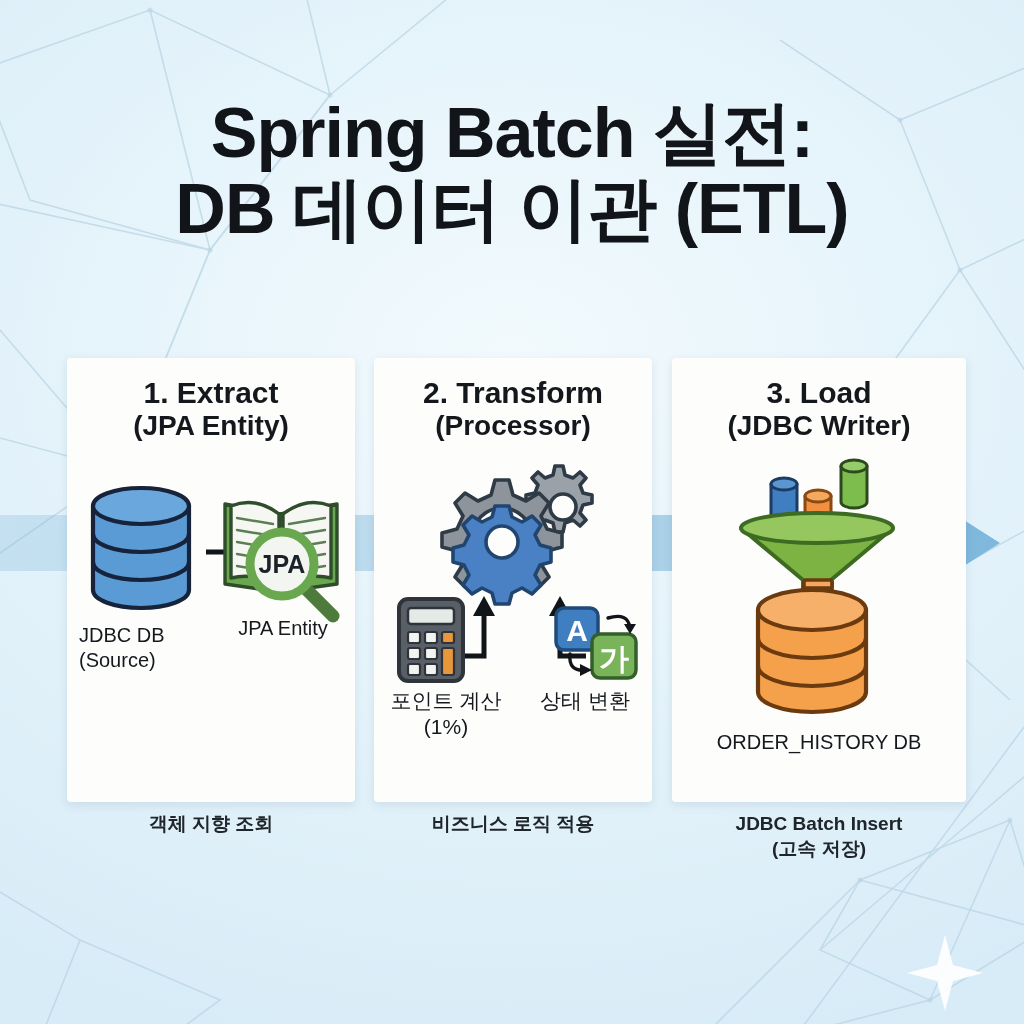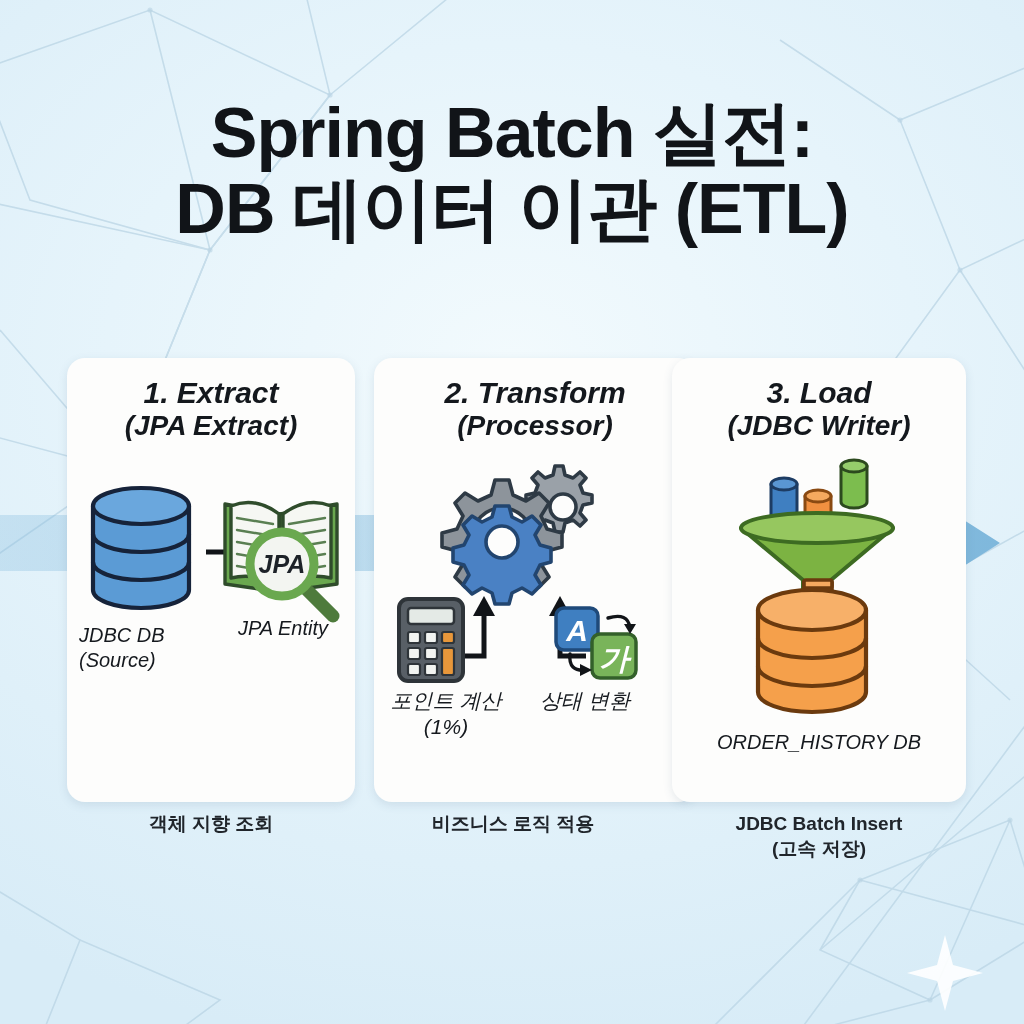--- a/index.html
+++ b/index.html
@@ -26,27 +26,26 @@
     font-size:70px;line-height:1.08;letter-spacing:-1px;
     white-space:nowrap;
   }
 
   
   #arrow-band{position:absolute;left:0;top:0;width:1024px;height:1024px;z-index:6;pointer-events:none;}
 
   
   .card{
     position:absolute;top:358px;height:444px;
-    background:#fdfdfc;border-radius:18px;
+    background:#fdfdfc;border-radius:4px;
     box-shadow:0 3px 10px rgba(60,90,120,.13);
     z-index:7;
-    font-style:italic;
   }
   #card-1{left:67px;width:288px;}
-  #card-2{left:374px;width:278px;padding-left:44px;}
+  #card-2{left:374px;width:278px;}
   #card-3{left:672px;width:294px;}
 
   .card-heading{
     position:absolute;left:0;right:0;top:18px;text-align:center;
     color:#14181d;font-weight:bold;pointer-events:none;
   }
   .ch-main{font-size:30px;line-height:1.12;}
   .ch-sub{font-size:28px;line-height:1.14;}
 
   .art{position:absolute;left:0;right:0;top:0;bottom:0;}
@@ -121,21 +120,21 @@
         <stop offset="88%" stop-color="#7fb8dc" stop-opacity="0.95"></stop>
         <stop offset="100%" stop-color="#7fb8dc" stop-opacity="1"></stop>
       </linearGradient>
     </defs>
     <path d="M0 515 L912 515 L912 487 L1000 543 L912 599 L912 571 L0 571 Z" fill="url(#arrGrad)"></path>
   </svg>
 
   <div class="card" id="card-1">
     <div class="card-heading">
       <div class="ch-main">1. Extract</div>
-      <div class="ch-sub">(JPA Extract)</div>
+      <div class="ch-sub">(JPA Entity)</div>
     </div>
 
     <div class="art">
 
       <svg style="left:16px;top:124px;" width="130" height="135" viewBox="0 0 130 135">
         <g stroke="#16233a" stroke-width="4.2" fill="#5b9bd5" stroke-linejoin="round">
           <path d="M10 24 L10 108 A48 18 0 0 0 106 108 L106 24 Z"></path>
           <ellipse cx="58" cy="24" rx="48" ry="18" fill="#6aa7dd"></ellipse>
           <path d="M10 52 A48 18 0 0 0 106 52" fill="none"></path>
           <path d="M10 80 A48 18 0 0 0 106 80" fill="none"></path>

